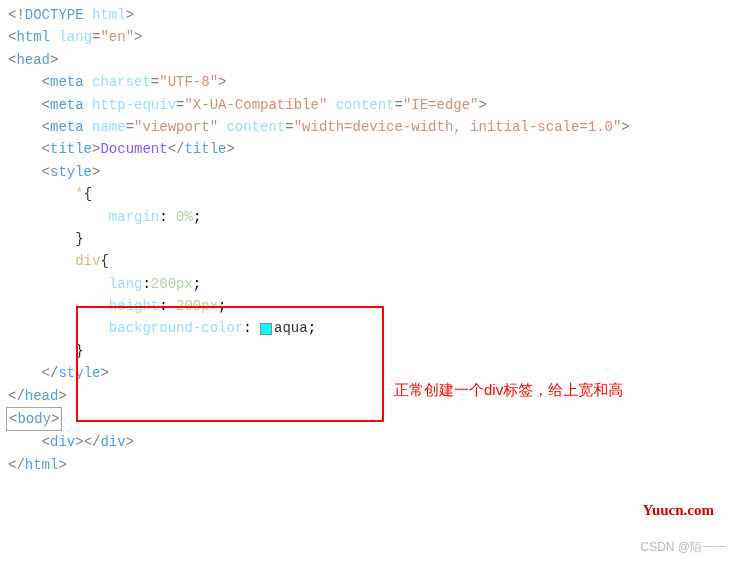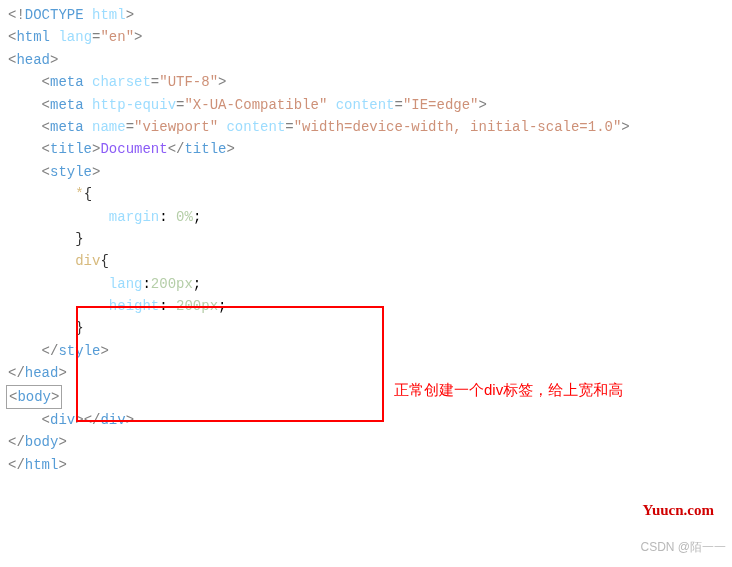--- a/index.html
+++ b/index.html
@@ -96,26 +96,26 @@
   <div class="line">    <span class="tag-bracket">&lt;</span><span class="tag-name">meta</span> <span class="attr-name">http-equiv</span><span class="tag-bracket">=</span><span class="attr-val">"X-UA-Compatible"</span> <span class="attr-name">content</span><span class="tag-bracket">=</span><span class="attr-val">"IE=edge"</span><span class="tag-bracket">&gt;</span></div>
   <div class="line">    <span class="tag-bracket">&lt;</span><span class="tag-name">meta</span> <span class="attr-name">name</span><span class="tag-bracket">=</span><span class="attr-val">"viewport"</span> <span class="attr-name">content</span><span class="tag-bracket">=</span><span class="attr-val">"width=device-width, initial-scale=1.0"</span><span class="tag-bracket">&gt;</span></div>
   <div class="line">    <span class="tag-bracket">&lt;</span><span class="tag-name">title</span><span class="tag-bracket">&gt;</span><span class="text">Document</span><span class="tag-bracket">&lt;/</span><span class="tag-name">title</span><span class="tag-bracket">&gt;</span></div>
   <div class="line">    <span class="tag-bracket">&lt;</span><span class="tag-name">style</span><span class="tag-bracket">&gt;</span></div>
   <div class="line">        <span class="css-selector">*</span><span class="css-brace">{</span></div>
   <div class="line">            <span class="css-prop">margin</span>: <span class="css-num">0%</span>;</div>
   <div class="line">        <span class="css-brace">}</span></div>
   <div class="line">        <span class="css-selector">div</span><span class="css-brace">{</span></div>
   <div class="line">            <span class="css-prop">lang</span>:<span class="css-num">200px</span>;</div>
   <div class="line">            <span class="css-prop">height</span>: <span class="css-num">200px</span>;</div>
+  <div class="line">            <span class="css-prop">background-color</span>: <span class="swatch"></span><span class="css-val">aqua</span>;</div>
   <div class="line">        <span class="css-brace">}</span></div>
   <div class="line">    <span class="tag-bracket">&lt;/</span><span class="tag-name">style</span><span class="tag-bracket">&gt;</span></div>
   <div class="line"><span class="tag-bracket">&lt;/</span><span class="tag-name">head</span><span class="tag-bracket">&gt;</span></div>
   <div class="line"><span class="cursor-line-box"><span class="tag-bracket">&lt;</span><span class="tag-name">body</span><span class="tag-bracket">&gt;</span></span></div>
   <div class="line">    <span class="tag-bracket">&lt;</span><span class="tag-name">div</span><span class="tag-bracket">&gt;</span><span class="tag-bracket">&lt;/</span><span class="tag-name">div</span><span class="tag-bracket">&gt;</span></div>
-  <div class="line"><span class="tag-bracket">&lt;/</span><span class="tag-name">body</span><span class="tag-bracket">&gt;</span></div>
   <div class="line"><span class="tag-bracket">&lt;/</span><span class="tag-name">html</span><span class="tag-bracket">&gt;</span></div>
 </div>
 
 <div class="red-box"></div>
 <div class="annotation">正常创建一个div标签，给上宽和高</div>
 
 <div class="watermark-red">Yuucn.com</div>
 <div class="watermark-gray">CSDN @陌一一</div>
 
 </body></html>

